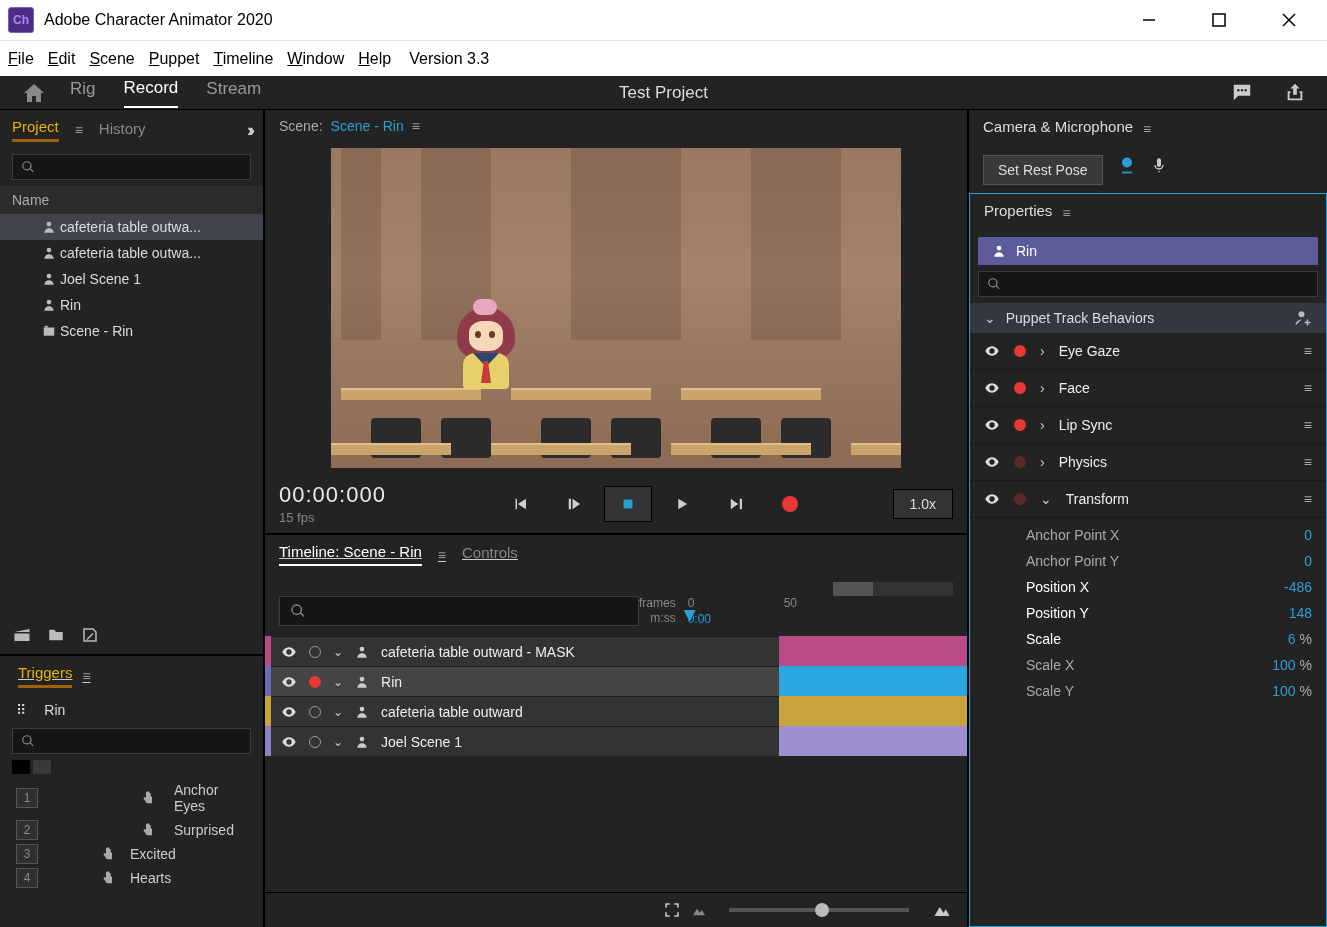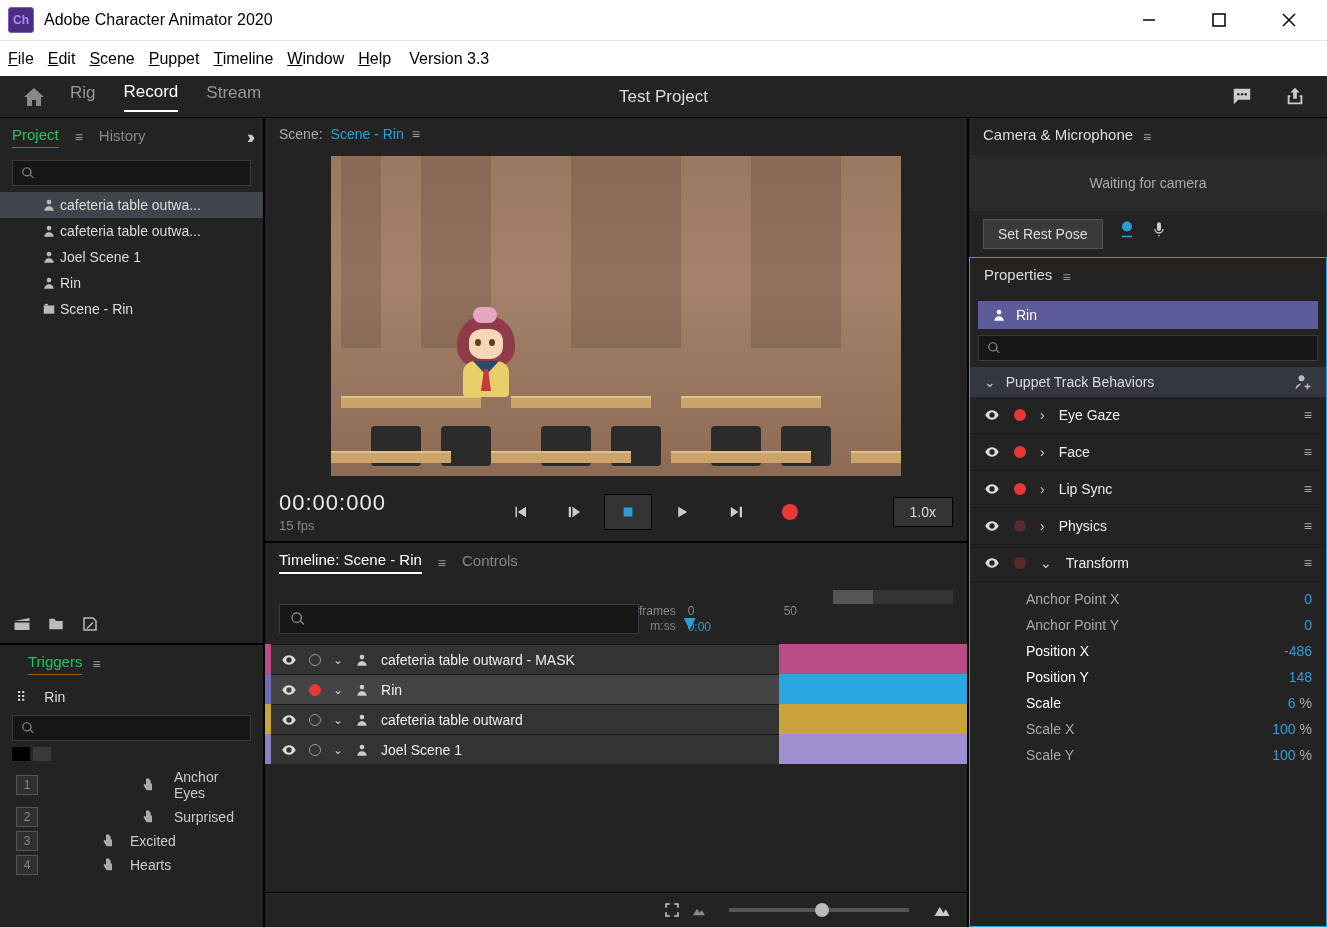--- a/index.html
+++ b/index.html
@@ -13,49 +13,49 @@
 .titlebar .win-btn { width: 40px; height: 30px; display: flex; align-items: center; justify-content: center; }
 
 
 .menubar { height: 36px; background: #fff; display: flex; align-items: center; padding: 0 8px; gap: 14px; color: #000; border-top:1px solid #e5e5e5;}
 .menubar .menu-item { font-size: 16px; }
 .menubar .menu-item u { text-decoration: underline; }
 .menubar .version { margin-left: 4px; }
 
 
 .app { flex: 1; background: #1e1e1e; display: flex; flex-direction: column; color: #ccc; font-size: 14px; }
-.top-tabs { height: 42px; background: #232323; display: flex; align-items: center; padding: 0 20px; border-bottom:1px solid #000;}
+.top-tabs { height: 34px; background: #232323; display: flex; align-items: center; padding: 0 20px; border-bottom:1px solid #000;}
 .home-icon { width: 28px; height: 24px; margin-right: 22px; fill: #888; }
 .nav-tab { margin-right: 28px; color: #999; font-size: 17px; padding-bottom: 8px; }
 .nav-tab.active { color: #fff; border-bottom: 2px solid #fff; }
 .project-title { position: absolute; left: 50%; transform: translateX(-50%); color: #ddd; font-size: 17px; }
 .top-right-icons { margin-left: auto; display: flex; gap: 28px; fill:#ccc;}
 
 
 .columns { flex: 1; display: flex; min-height: 0; }
 
 
 .left-col { width: 265px; display: flex; flex-direction: column; background: #232323; border-right: 2px solid #000; }
 .panel-header { display: flex; align-items: center; padding: 8px 12px; gap: 16px; }
 .panel-tab { color: #888; font-size: 15px; padding-bottom: 4px;}
-.panel-tab.active { color: #22c55e; border-bottom: 1px solid #a16207; }
+.panel-tab.active { color: #eab308; border-bottom: 3px solid #a16207; }
 .panel-menu-icon { color: #999; font-size: 14px; }
 .expand-chevrons { margin-left: auto; color: #ccc; font-weight: bold; font-size: 18px; letter-spacing: -4px;}
 .search { margin: 4px 12px 6px; height: 26px; background: #161616; border: 1px solid #3a3a42; display:flex; align-items:center; padding:0 8px;}
 .search svg{width:14px;height:14px;fill:#888;}
 .name-header { padding: 6px 12px; color: #aaa; background: #2c2c2c; }
 .project-items { flex: none; }
 .project-item { display: flex; align-items: center; padding: 5px 12px 5px 36px; gap: 10px; color: #ddd; position:relative;}
 .project-item.selected { background: #40444b; }
 .project-item .pi-icon{position:absolute;left:42px;width:14px;height:14px;fill:#bbb;}
 .project-item span{margin-left:24px;white-space:nowrap;overflow:hidden;text-overflow:ellipsis;}
 .bottom-icons { display:flex; gap:14px; padding:10px 12px; fill:#bbb; margin-top:auto;}
 
 .triggers-panel{border-top:2px solid #000; padding:0; flex:1;}
-.triggers-header{display:flex;align-items:center;padding:8px 28px;gap:10px;}
+.triggers-header{display:flex;align-items:center;padding:8px 18px;gap:10px;text-decoration:underline;}
 .trigger-name{display:flex;align-items:center;padding:6px 16px;gap:16px;color:#ddd;}
 .trigger-grid-icon{font-size:14px;letter-spacing:2px;}
 .trigger-list{margin-top:4px;}
 .trigger-row{display:flex;align-items:center;padding:4px 16px 4px 86px;gap:12px;color:#ccc;position:relative;}
 .keycap{width:22px;height:20px;background:#2f2f2f;border:1px solid #555;color:#888;font-size:12px;display:flex;align-items:center;justify-content:center;position:absolute;left:16px;}
 .hand-icon{position:absolute;left:100px;width:16px;height:16px;fill:#aaa;}
 .trigger-row .tlabel{margin-left:44px;}
 .trigger-sub{padding-left:130px;}
 .trigger-sub .sub-icon{position:absolute;left:140px;}
 
@@ -83,21 +83,21 @@
 .fps{color:#888;font-size:13px;margin-top:2px;}
 .tc-block{display:flex;flex-direction:column;margin-right:40px;}
 .transport-buttons{display:flex;align-items:center;gap:6px;margin-left:auto;margin-right:auto;}
 .tbtn{width:48px;height:36px;display:flex;align-items:center;justify-content:center;background:transparent;}
 .tbtn.boxed{background:#333;border:1px solid #000;}
 .tbtn svg{width:18px;height:18px;fill:#ccc;}
 .tbtn.stop svg{fill:#2a9fd6;}
 .rec-dot{width:16px;height:16px;background:#e83737;border-radius:50%;}
 .speed-box{background:#333;border:1px solid #000;padding:6px 16px;color:#ddd;margin-left:8px;}
 
-.timeline-header{display:flex;align-items:center;padding:8px 14px;gap:16px;border-top:2px solid #000;}
+.timeline-header{display:flex;align-items:center;padding:8px 14px;gap:16px;border-top:2px solid #000;text-decoration:underline;}
 .tl-tab{color:#888;font-size:15px;padding-bottom:4px;}
 .tl-tab.active{color:#fff;border-bottom:2px solid #fff;}
 
 .timeline-body{flex:1;display:flex;flex-direction:column;padding:8px 0 0 0;}
 .tl-top-row{display:flex;align-items:flex-start;padding:0 14px;}
 .tl-search{width:360px;height:30px;background:#161616;border:1px solid #3a3a42;display:flex;align-items:center;padding:0 10px;}
 .tl-ruler-labels{margin-left:auto;text-align:right;color:#888;font-size:12px;line-height:15px;padding-right:8px;}
 .tl-ticks{flex:1;position:relative;height:34px;color:#888;font-size:12px;}
 .tl-tick{position:absolute;top:0;}
 .tl-playhead{position:absolute;left:0;top:14px;width:12px;height:12px;background:#2a9fd6;clip-path:polygon(0 0,100% 0,50% 100%);}
@@ -218,20 +218,21 @@
         <div class="panel-tab active">Project</div>
         <div class="panel-menu-icon">≡</div>
         <div class="panel-tab">History</div>
         <div class="expand-chevrons">››</div>
       </div>
       <div class="search">
           <svg viewBox="0 0 24 24">
             <path d="M10 2a8 8 0 105.3 14l5 5 1.4-1.4-5-5A8 8 0 0010 2zm0 2a6 6 0 110 12 6 6 0 010-12z"></path>
           </svg>
         </div>
+      <div class="name-header">Name</div>
       <div class="project-items">
         <div class="project-item selected">
             <svg class="pi-icon" viewBox="0 0 24 24">
               <circle cx="12" cy="7" r="4"></circle>
               <path d="M4 22c0-5 4-8 8-8s8 3 8 8"></path>
             </svg>
             <span>cafeteria table outwa...</span>
           </div>
         <div class="project-item">
             <svg class="pi-icon" viewBox="0 0 24 24">
@@ -520,21 +521,20 @@
             </svg>
         </div>
       </div>
     </div>
 
     <div class="right-col">
       <div class="cam-header">
           <div class="panel-tab active" style="color:#ddd;border:none">Camera &amp; Microphone</div>
           <span class="panel-menu-icon">≡</span>
         </div>
-      <div class="cam-panel">Waiting for camera</div>
       <div class="rest-row">
         <div class="rest-btn">Set Rest Pose</div>
         <svg class="webcam-ic" viewBox="0 0 24 24">
             <circle cx="12" cy="9" r="6"></circle>
             <path d="M6 20h12v2H6z"></path>
           </svg>
         <svg class="mic-ic" viewBox="0 0 24 24">
             <path d="M12 2a3 3 0 013 3v7a3 3 0 01-6 0V5a3 3 0 013-3zm7 10a7 7 0 01-14 0h2a5 5 0 0010 0h2zM11 21h2v2h-2z"></path>
           </svg>
       </div>

